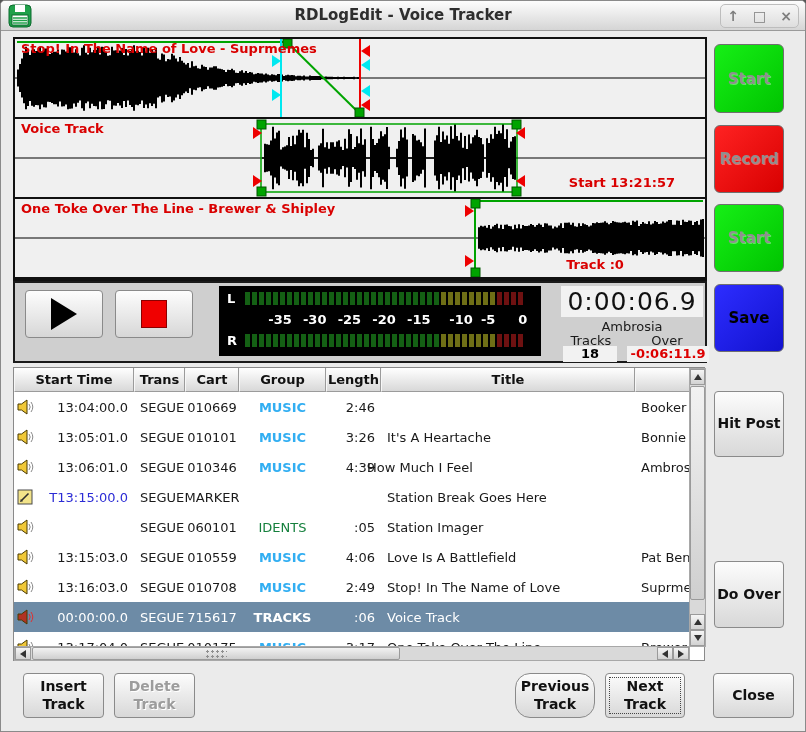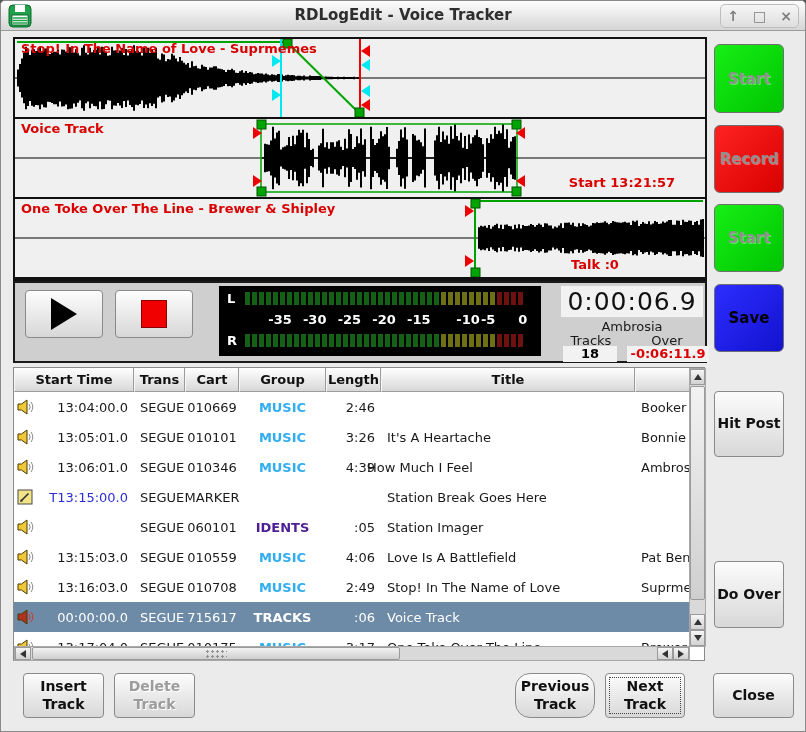--- a/index.html
+++ b/index.html
@@ -161,21 +161,21 @@
           <line x1="0" y1="39" x2="690" y2="39" stroke="#000"></line>
           <path d="M464 28.144616503966972L464 49.85538349603303M466 26.778887148381077L466 51.221112851618926M468 27.570132591096417L468 50.42986740890358M470 26.751288510094L470 51.248711489906M472 28.695730114887866L472 49.304269885112134M474 26.044322153752937L474 51.95567784624706M476 29.86980363201084L476 48.13019636798916M478 27.54259861842729L478 50.45740138157271M480 26.112576309258916L480 51.88742369074109M482 24.859045509515063L482 53.14095449048494M484 29.2965549895806L484 48.7034450104194M486 25.849826795115533L486 52.15017320488447M488 29.876150195919244L488 48.123849804080756M490 25.683931915654934L490 52.31606808434506M492 25.386018865276128L492 52.61398113472387M494 26.931988450133108L494 51.068011549866895M496 27.296044138526277L496 50.70395586147372M498 30.352219858373118L498 47.64778014162688M500 25.632228556854116L500 52.367771443145884M502 29.22899862491925L502 48.77100137508075M504 25.240240640805236L504 52.75975935919476M506 29.446220773039386L506 48.553779226960614M508 25.90657384986324L508 52.093426150136764M510 27.030930609009893L510 50.96906939099011M512 27.035508713851286L512 50.964491286148714M514 26.53285370564221L514 51.46714629435779M516 25.01226448194523L516 52.98773551805477M518 26.08767742580468L518 51.912322574195315M520 27.79984026006423L520 50.20015973993577M522 25.92753393681986L522 52.072466063180144M524 24.52025645508963L524 53.47974354491037M526 25.724820755588425L526 52.275179244411575M528 28.07185815863444L528 49.92814184136556M530 24.245427060606225L530 53.754572939393775M532 24.5491822705205L532 53.450817729479496M534 26.60827536904253L534 51.39172463095747M536 26.393994717991777L536 51.606005282008226M538 29.441165577420698L538 48.5588344225793M540 27.445160129041014L540 50.554839870958986M542 28.62187744660436L542 49.37812255339564M544 26.588537630358978L544 51.41146236964102M546 24.291249940038792L546 53.708750059961204M548 29.042674750322476L548 48.957325249677524M550 23.691778676018917L550 54.30822132398109M552 23.82024068458538L552 54.17975931541462M554 23.612230202116606L554 54.387769797883394M556 25.68300864037259L556 52.31699135962741M558 23.682615547174855L558 54.317384452825145M560 27.148970831518195L560 50.8510291684818M562 27.82352891913615L562 50.17647108086385M564 24.16700378655722L564 53.83299621344278M566 27.113455152172328L566 50.88654484782767M568 24.178724812510026L568 53.821275187489974M570 25.187661547047483L570 52.81233845295252M572 26.11056284323734L572 51.88943715676266M574 27.615472286340914L574 50.38452771365908M576 26.545705730328336L576 51.454294269671664M578 23.945089707749762L578 54.05491029225024M580 24.186997362212942L580 53.81300263778706M582 23.24554240091571L582 54.75445759908429M584 24.07081401727295L584 53.92918598272705M586 23.837149139693274L586 54.162850860306726M588 23.411807842652447L588 54.58819215734755M590 22.212679144460708L590 55.78732085553929M592 23.730580644349434L592 54.26941935565057M594 25.171892881892354L594 52.828107118107646M596 23.929757292083067L596 54.07024270791693M598 22.094707151242932L598 55.90529284875707M600 22.811550277484848L600 55.18844972251515M602 23.367144465779088L602 54.63285553422091M604 23.533396479673684L604 54.466603520326316M606 23.690908099890553L606 54.30909190010945M608 23.251970120738925L608 54.748029879261075M610 22.841851177093172L610 55.158148822906824M612 23.83817739977634L612 54.16182260022366M614 23.45071397951272L614 54.54928602048728M616 26.068299122021667L616 51.93170087797833M618 21.855785337043926L618 56.144214662956074M620 22.69473280025912L620 55.30526719974088M622 21.545653487356113L622 56.45434651264389M624 26.950415483376545L624 51.049584516623455M626 25.04483582551724L626 52.95516417448276M628 22.90674349429485L628 55.09325650570515M630 24.61081718733268L630 53.389182812667315M632 24.951966734137386L632 53.048033265862614M634 22.316970816015132L634 55.68302918398487M636 25.500240572761477L636 52.49975942723852M638 24.550511233907727L638 53.44948876609227M640 21.99867333641409L640 56.001326663585914M642 22.914333986318006L642 55.085666013681994M644 25.08346050847987L644 52.916539491520126M646 24.49750991188921L646 53.50249008811079M648 22.564458827854L648 55.435541172146M650 23.70963637254733L650 54.29036362745267M652 22.43190200270952L652 55.56809799729048M654 21.086762773405226L654 56.913237226594774M656 21.039729653125896L656 56.960270346874104M658 25.864184753137774L658 52.13581524686222M660 25.858357783174142L660 52.14164221682586M662 21.61716628250932L662 56.38283371749068M664 21.674597123671056L664 56.325402876328944M666 26.023399596036015L666 51.976600403963985M668 20.755704797638046L668 57.244295202361954M670 22.677614525160088L670 55.32238547483991M672 22.981480425556324L672 55.01851957444367M674 21.488304300466552L674 56.51169569953345M676 21.81807976485496L676 56.18192023514504M678 25.98547209895748L678 52.01452790104252M680 22.955783486998243L680 55.04421651300176M682 21.974756388525876L682 56.025243611474124M684 25.762885327883332L684 52.23711467211667M686 20.406225155440293L686 57.593774844559704M688 20.000197391724214L688 57.999802608275786" stroke="#000" stroke-width="2" fill="none"></path>
           <line x1="460" y1="2" x2="688" y2="2" stroke="#00a400" stroke-width="2"></line>
           <line x1="460" y1="0" x2="460" y2="78" stroke="#00a400" stroke-width="2"></line>
           <rect x="456" y="0" width="9" height="9" fill="#00a400" stroke="#005700"></rect>
           <rect x="456" y="69" width="9" height="9" fill="#00a400" stroke="#005700"></rect>
           <polygon points="450,6 450,18 459,12" fill="#ee0000"></polygon>
           <polygon points="450,56 450,68 459,62" fill="#ee0000"></polygon>
         </svg>
       <span class="wave-title">One Toke Over The Line - Brewer &amp; Shipley</span>
-      <span class="wave-note" style="left:540px; top:58px; width:80px; text-align:center;">Talk :0</span>
+      <span class="wave-note" style="left:540px; top:58px; width:80px; text-align:center;">Track :0</span>
     </div>
   </div>
 
   <div id="transport">
     <div class="tbtn" id="play-btn">
         <div class="play-tri"></div>
       </div>
     <div class="tbtn" id="stop-btn">
         <div class="stop-sq"></div>
       </div>
@@ -265,21 +265,21 @@
           <span class="meter-seg" style="background: rgb(110, 17, 17);"></span>
           <span class="meter-seg" style="background: rgb(110, 17, 17);"></span>
           <span class="meter-seg" style="background: rgb(110, 17, 17);"></span>
         </div>
       <div id="meter-scale">
           <span class="scale-lab" style="left: 61px;">-35</span>
           <span class="scale-lab" style="left: 95.7px;">-30</span>
           <span class="scale-lab" style="left: 130.4px;">-25</span>
           <span class="scale-lab" style="left: 165.1px;">-20</span>
           <span class="scale-lab" style="left: 199.8px;">-15</span>
-          <span class="scale-lab" style="left: 249px;">-10</span>
+          <span class="scale-lab" style="left: 242px;">-10</span>
           <span class="scale-lab" style="left: 269.2px;">-5</span>
           <span class="scale-lab" style="left: 303.9px;">0</span>
         </div>
     </div>
     <div id="elapsed-box">0:00:06.9</div>
     <div id="remaining-label">Ambrosia</div>
     <div id="tracks-label">Tracks</div>
     <div id="time-label">Over</div>
     <div id="tracks-value">18</div>
     <div id="time-value">-0:06:11.9</div>
@@ -359,21 +359,21 @@
           <div class="cell" style="left: 621px; width: 55px; justify-content: flex-start; padding: 0px 0px 0px 6px;"></div>
         </div>
         <div class="lrow">
           <span class="row-icon"><svg width="17" height="16" viewBox="0 0 17 16">
     <polygon points="1,5 4.5,5 10,1 10,15 4.5,11 1,11" fill="#f0c838" stroke="#4a3a00"></polygon>
     <path d="M12 5 q2.4 3 0 6" stroke="#8a8a8a" fill="none"></path>
     <path d="M14 3 q3.6 5 0 10" stroke="#8a8a8a" fill="none"></path>
             </svg></span>
           <div class="cell" style="left: 120px; width: 51px; justify-content: flex-start; padding: 0px 0px 0px 6px;">SEGUE</div>
           <div class="cell" style="left: 171px; width: 54px; justify-content: center; padding: 0px;">060101</div>
-          <div class="cell" style="left: 225px; width: 87px; justify-content: center; padding: 0px; font-weight: bold; color: #4c1d95; text-align: right;">IDENTS</div>
+          <div class="cell" style="left: 225px; width: 87px; justify-content: center; padding: 0px; font-weight: normal; color: #15803d; text-align: right;">IDENTS</div>
           <div class="cell" style="left: 312px; width: 55px; justify-content: flex-end; padding: 0px 6px 0px 0px;">:05</div>
           <div class="cell" style="left: 367px; width: 254px; justify-content: flex-start; padding: 0px 0px 0px 6px;">Station Imager</div>
           <div class="cell" style="left: 621px; width: 55px; justify-content: flex-start; padding: 0px 0px 0px 6px;"></div>
         </div>
         <div class="lrow">
           <span class="row-icon"><svg width="17" height="16" viewBox="0 0 17 16">
     <polygon points="1,5 4.5,5 10,1 10,15 4.5,11 1,11" fill="#f0c838" stroke="#4a3a00"></polygon>
     <path d="M12 5 q2.4 3 0 6" stroke="#8a8a8a" fill="none"></path>
     <path d="M14 3 q3.6 5 0 10" stroke="#8a8a8a" fill="none"></path>
             </svg></span>

